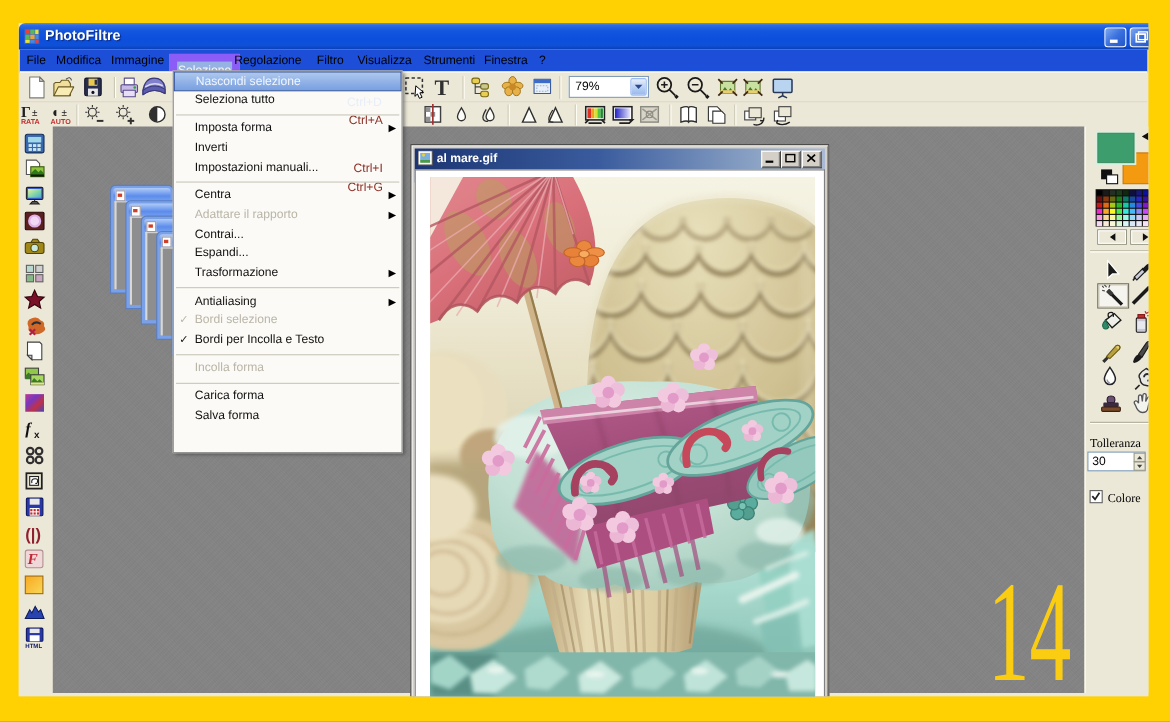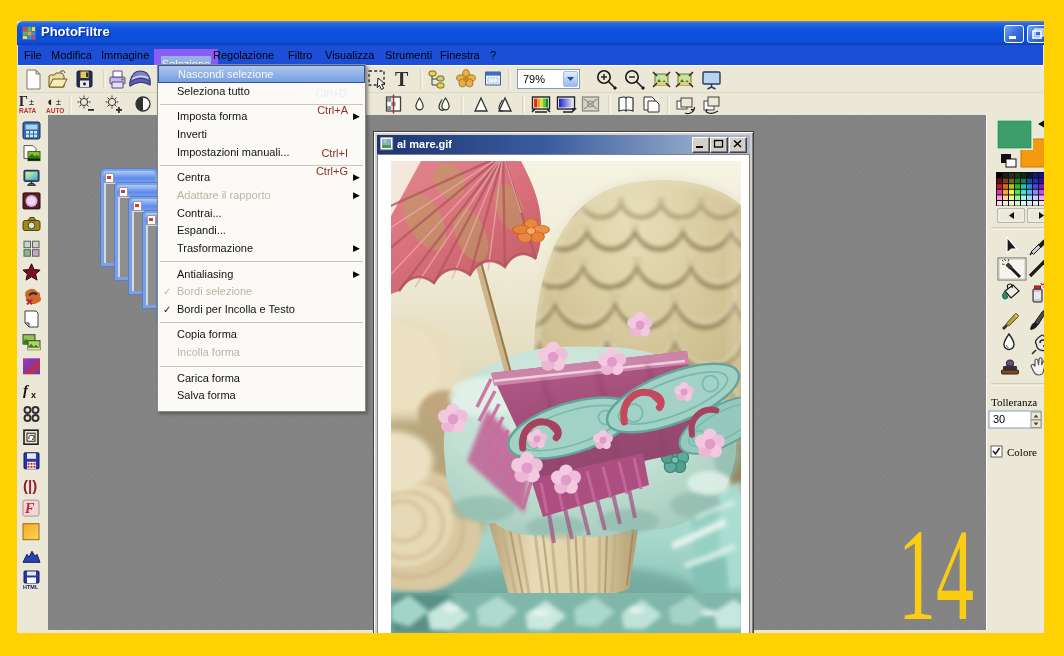--- a/index.html
+++ b/index.html
@@ -22,21 +22,21 @@
  font-size:11px;color:#000;border-bottom:1px solid #c9c4b2;}
 #menubar span{position:absolute;top:4px;}
 #m-sel{position:absolute;left:136px;top:1px;width:50px;height:17px;background:#96B2E2;
  border:7px solid #8b5cf6;color:#F4F7FC;text-align:center;line-height:16px;}
 
 #tb1{position:absolute;left:1px;top:44px;width:1025px;height:27px;background:#ECE8D8;
  border-top:1px solid #fffef5;}
 #tb2{position:absolute;left:1px;top:71px;width:1025px;height:23px;background:#ECE8D8;
  border-top:1px solid #dcd8c8;}
 
-#combo{position:absolute;left:499px;top:3px;width:63px;height:20px;background:#fff;
+#combo{position:absolute;left:499px;top:3px;width:73px;height:20px;background:#fff;
  border:1px solid #7f9db9;box-sizing:border-box;font-size:11px;}
 #combo .ct{position:absolute;left:5px;top:3px;}
 #combo .cbtn{position:absolute;right:1px;top:1px;width:15px;height:16px;border-radius:2px;
  background:linear-gradient(#E6EEFB,#BDD2F5 50%,#98B9EE);border:1px solid #9EBCF0;box-sizing:border-box;}
 
 #sidebar{position:absolute;left:0px;top:94px;width:31px;height:515px;background:#ECE8D8;}
 #workspace{position:absolute;left:31px;top:94px;width:938px;height:515px;background:#848484;}
 #workspace:before{content:"";position:absolute;inset:0;opacity:0.35;background:
  repeating-linear-gradient(45deg,rgba(255,255,255,0.035) 0 1px,rgba(0,0,0,0.035) 1px 2px),
  repeating-linear-gradient(-45deg,rgba(255,255,255,0.025) 0 2px,rgba(0,0,0,0.025) 2px 4px);}
@@ -1032,23 +1032,20 @@
       </div>
     <div class="mi dis">
         <span class="chk">✓</span>
         <span class="lab">Bordi selezione</span>
       </div>
     <div class="mi">
         <span class="chk">✓</span>
         <span class="lab">Bordi per Incolla e Testo</span>
       </div>
     <div class="msep"></div>
-    <div class="mi">
-        <span class="lab">Copia forma</span>
-      </div>
     <div class="mi dis">
         <span class="lab">Incolla forma</span>
       </div>
     <div class="msep"></div>
     <div class="mi">
         <span class="lab">Carica forma</span>
       </div>
     <div class="mi">
         <span class="lab">Salva forma</span>
       </div>

